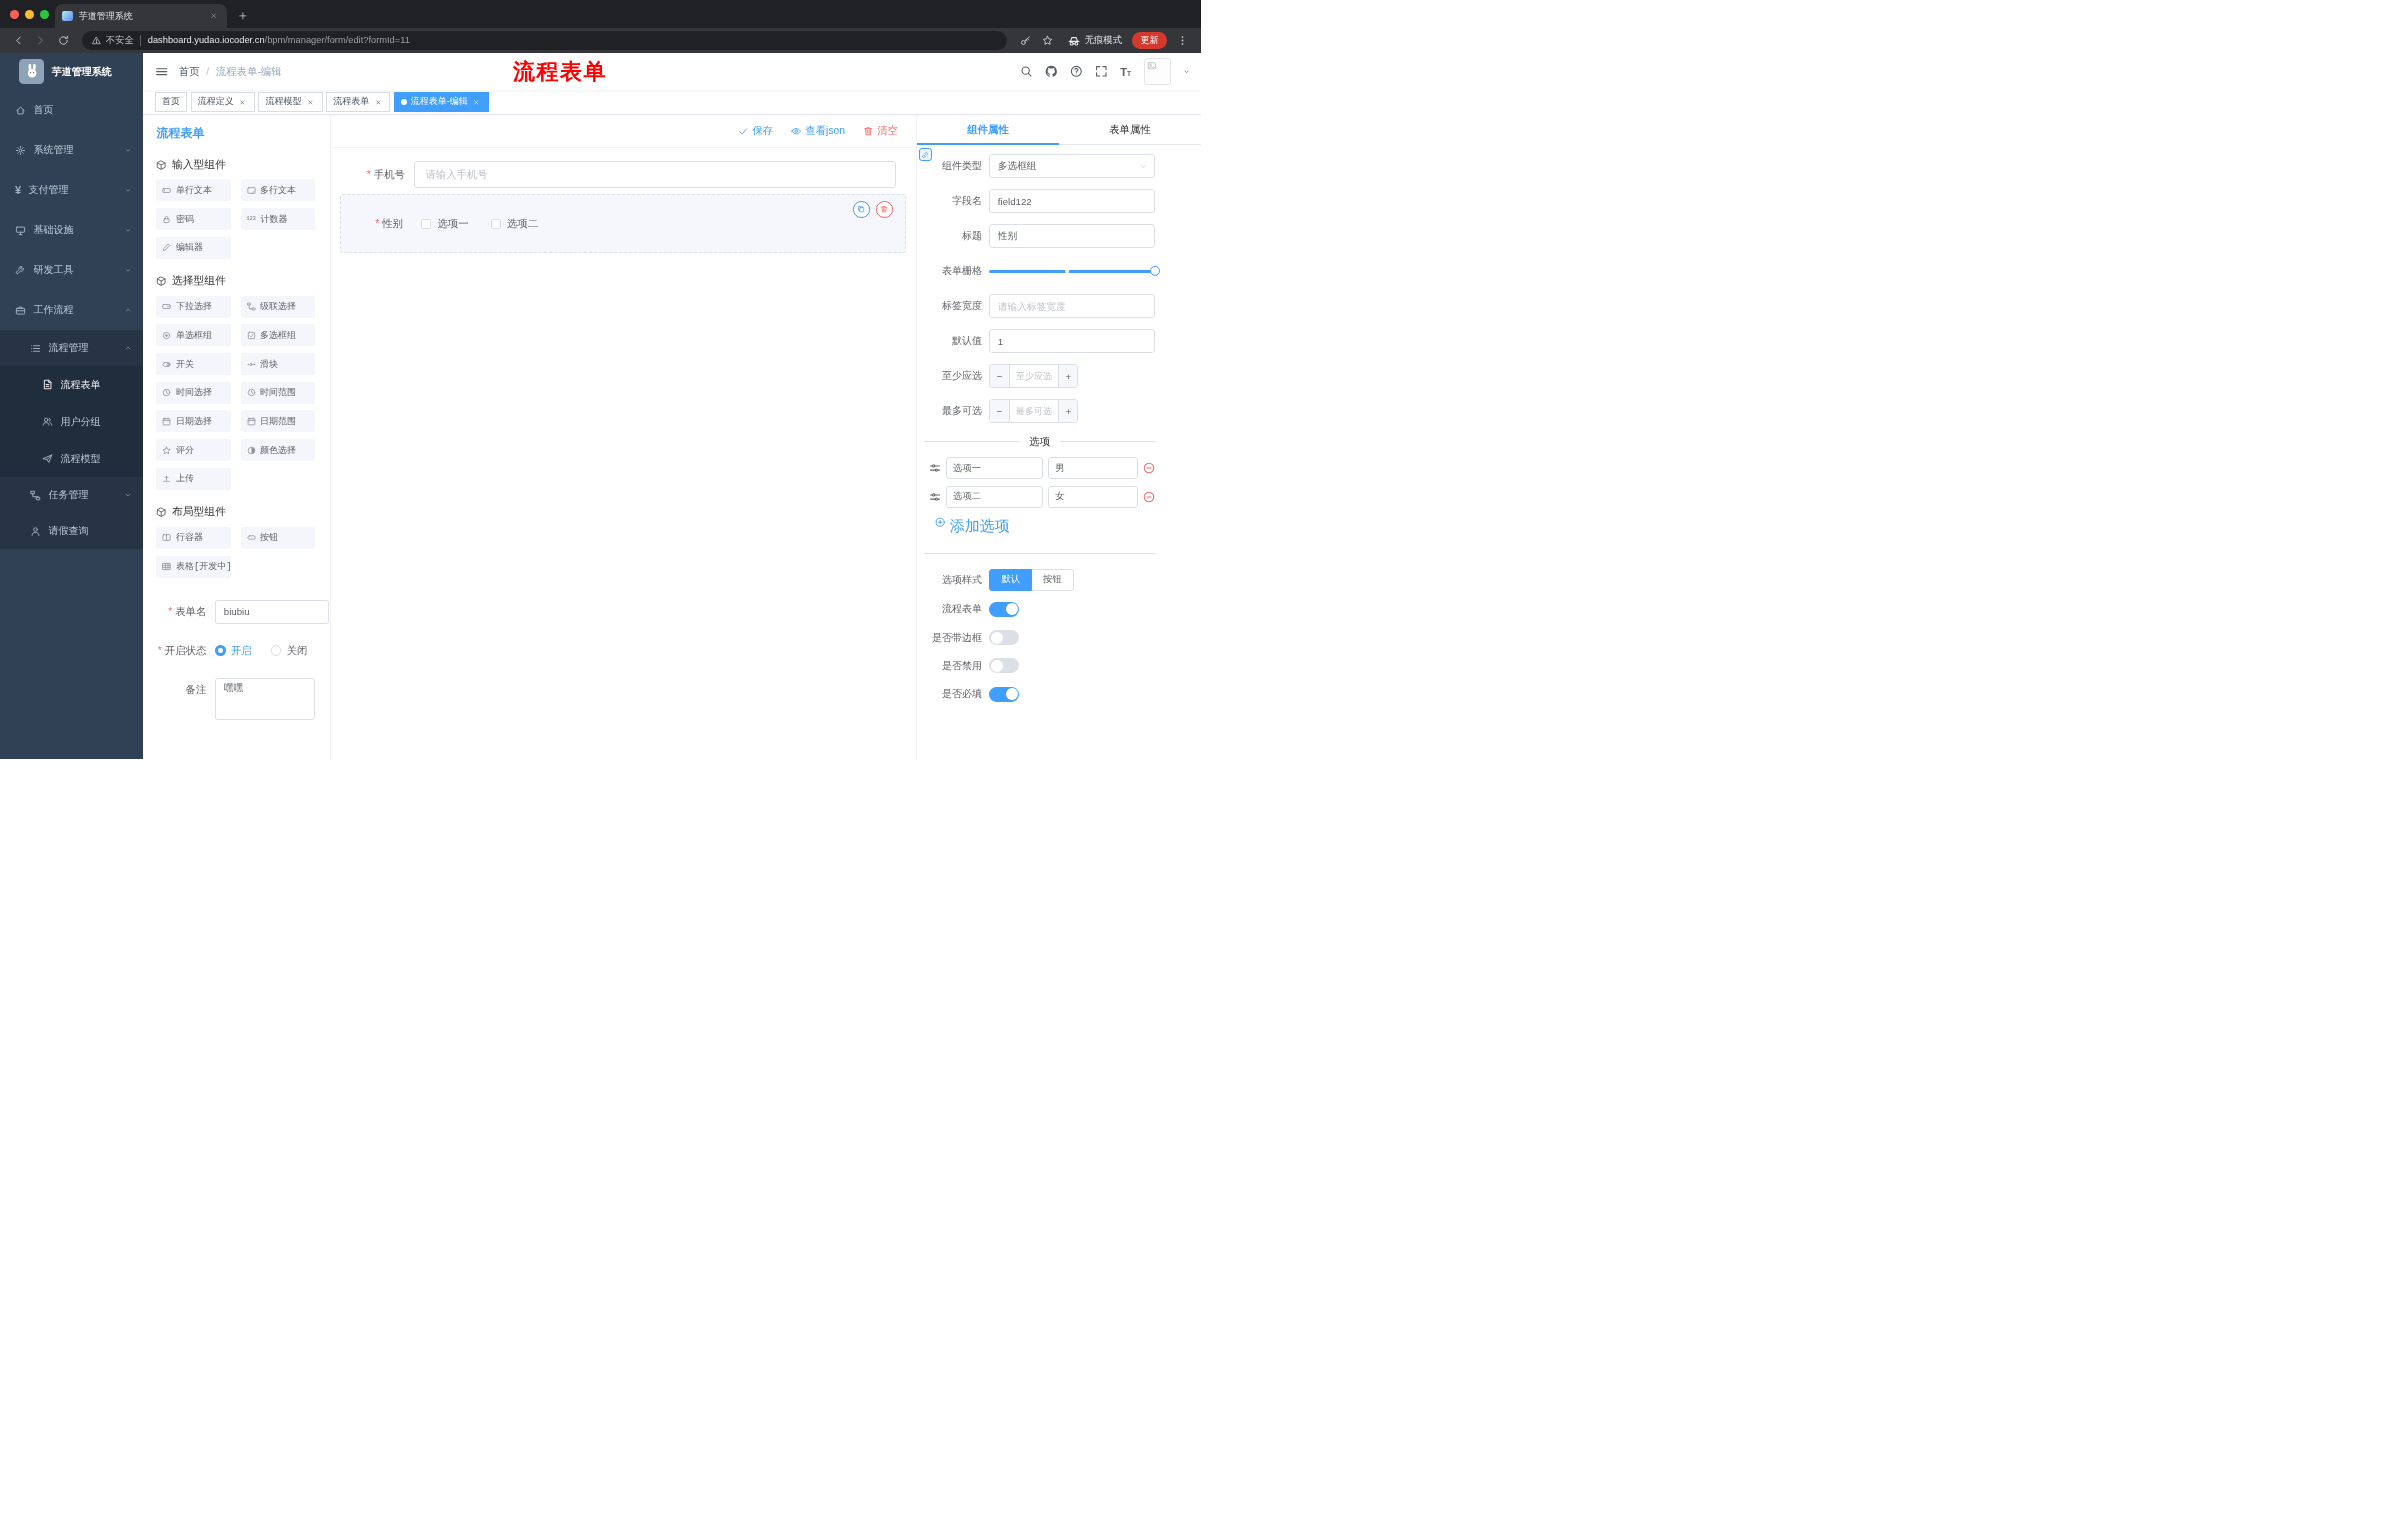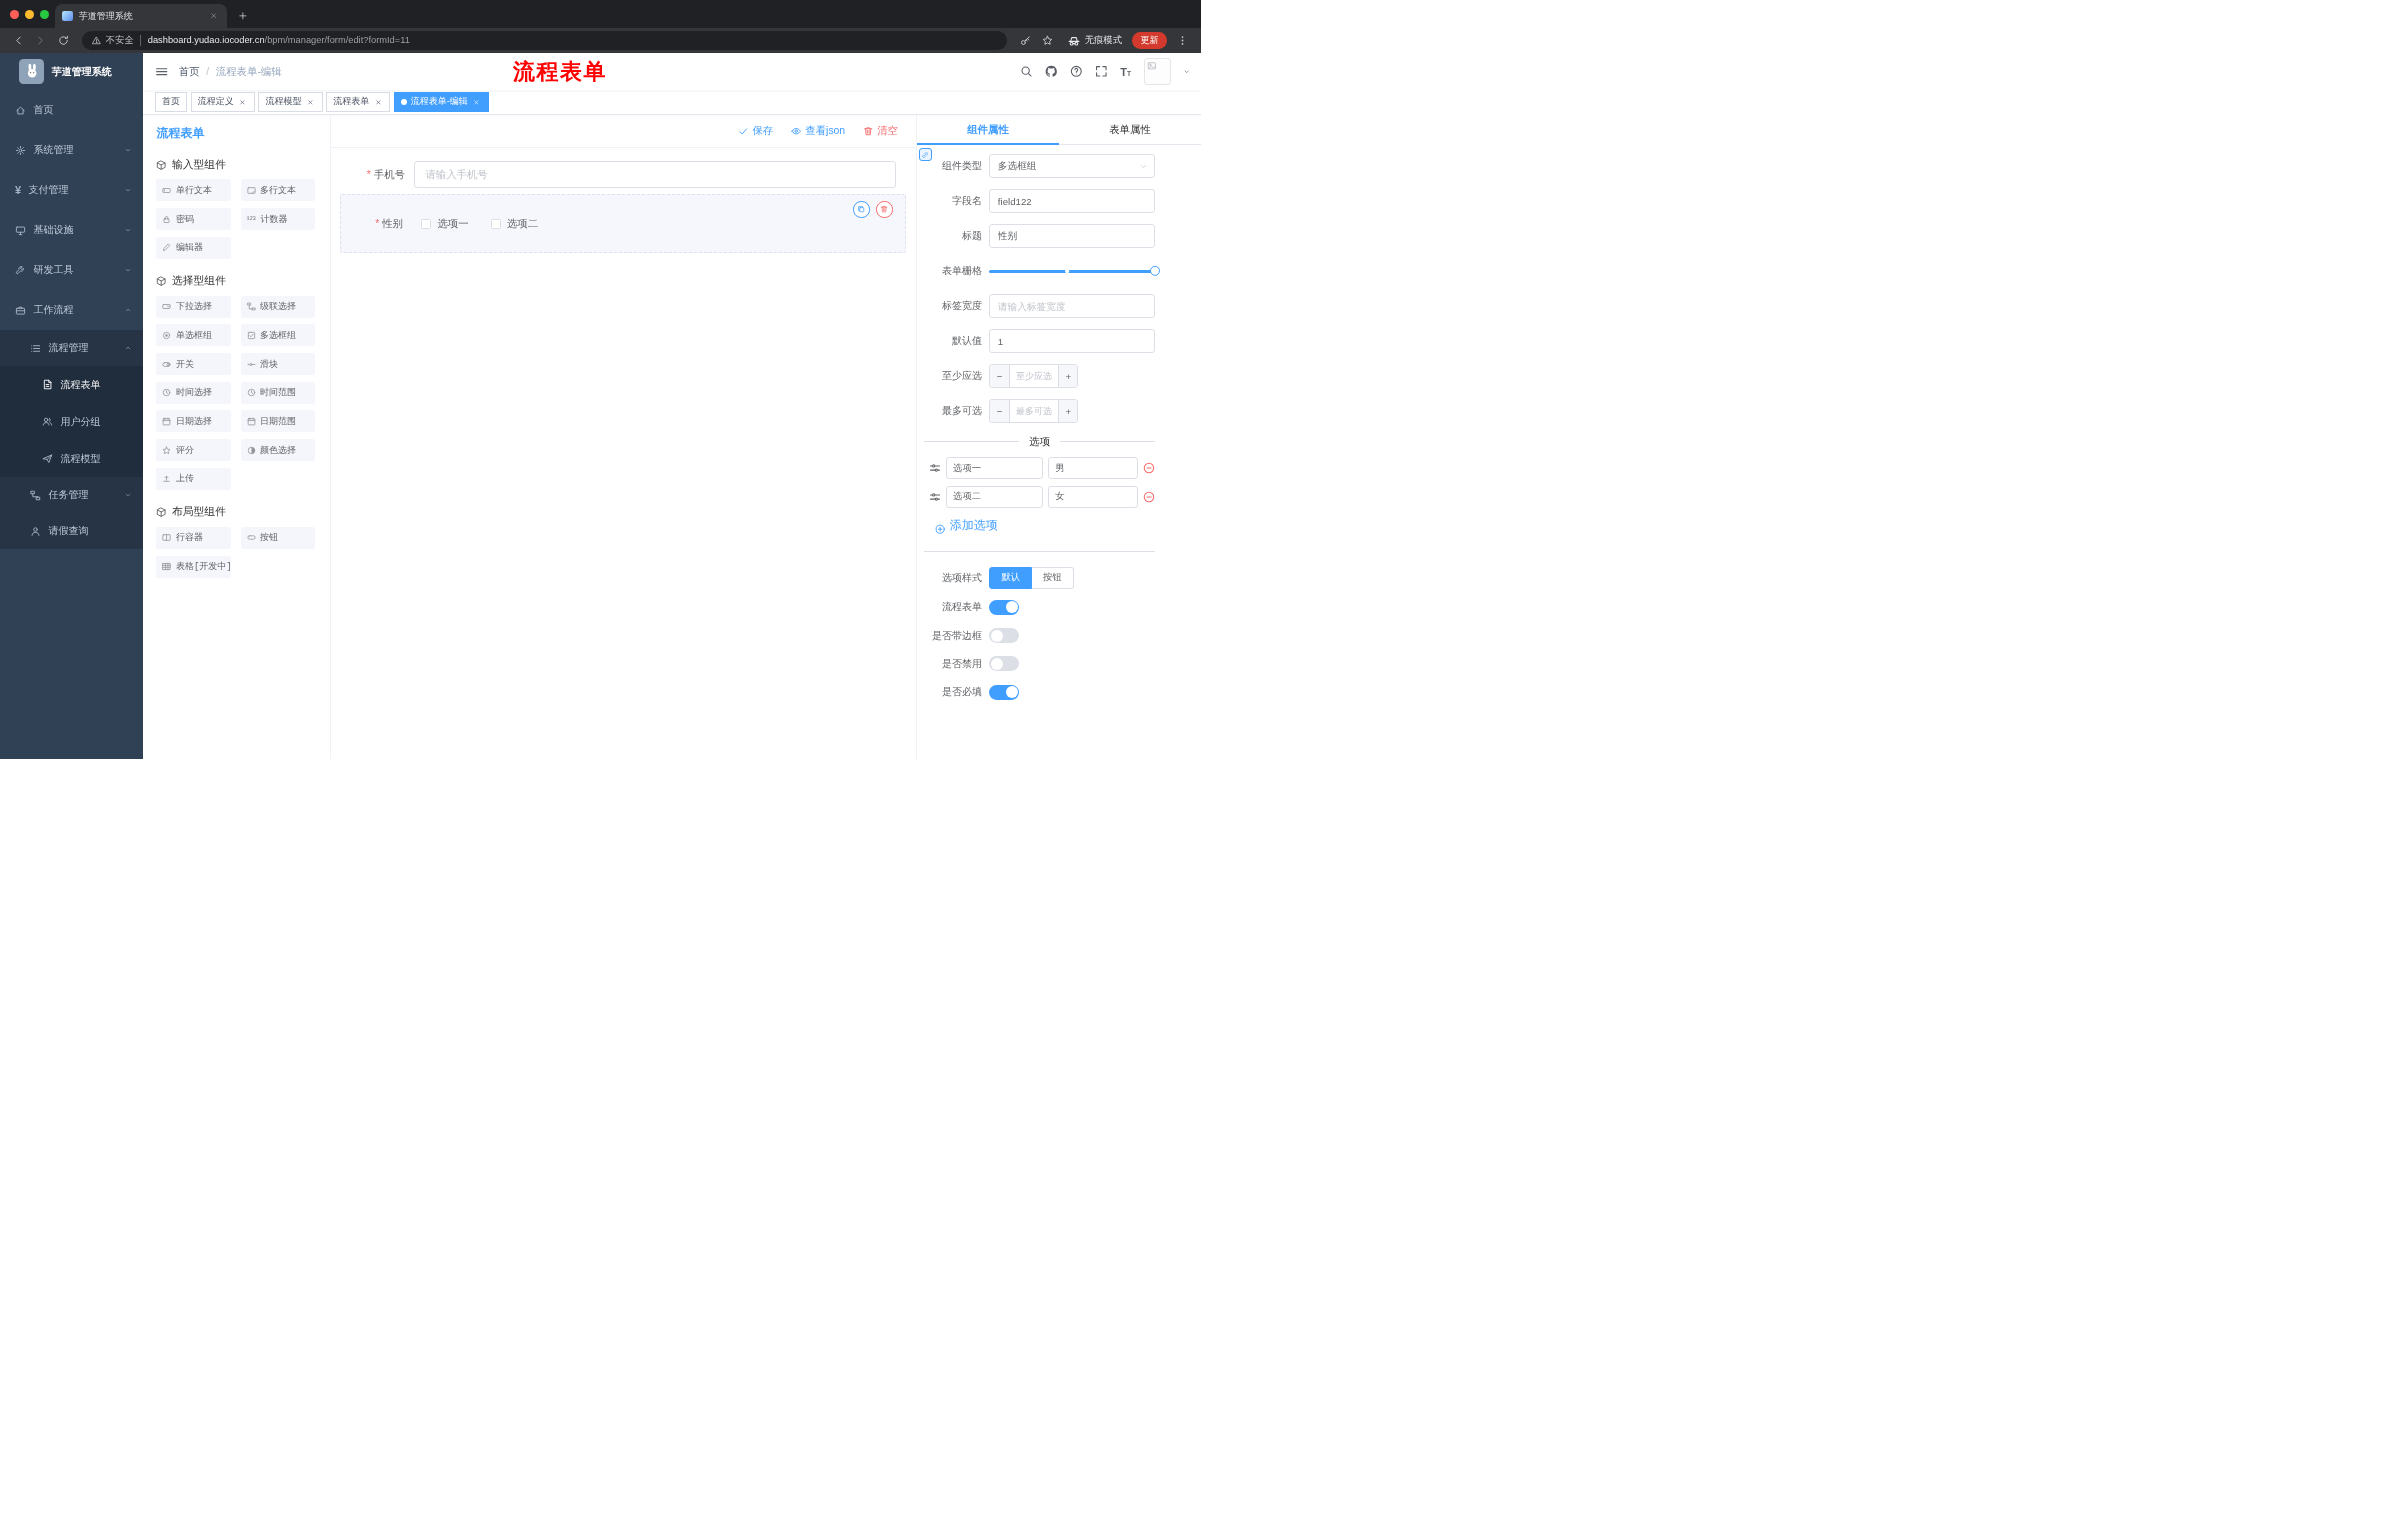--- a/index.html
+++ b/index.html
@@ -138,21 +138,21 @@
   .step-btn.plus { border-left:0.7px solid #dcdfe6; }
   .step-input { flex:1; border:none; text-align:center; font-size:9px; color:#606266; font-family:inherit; min-width:0; }
   .divider { position:relative; margin:18px 0 15px; border-top:0.7px solid #dcdfe6;font-family:Liberation Serif, serif; }
   .divider span { position:absolute; left:50%; top:0; transform:translate(-50%,-50%); background:#fff; padding:0 10.4px; font-size:10.4px; color:#303133; white-space:nowrap; }
   .opt-row { display:flex; align-items:center; gap:5.2px; margin-bottom:6.7px; padding-left:4.5px; }
   .opt-drag { color:#606266; font-size:12px; display:flex; cursor:grab; flex-shrink:0; }
   .opt-input { height:22px; border:0.7px solid #dcdfe6; border-radius:3px; padding:0 6px; font-size:9.3px; color:#606266; font-family:inherit; min-width:0; }
   .opt-name { flex:1.1; }
   .opt-val { flex:1; }
   .opt-del { color:#F56C6C; font-size:12px; display:flex; cursor:pointer; flex-shrink:0; }
-  .add-opt { display:flex; align-items:flex-end; gap:4.5px; color:#409EFF; font-size:12px; margin:9.7px 0 0 10.4px; cursor:pointer; }
+  .add-opt { display:flex; align-items:flex-start; gap:4.5px; color:#409EFF; font-size:15px; margin:9.7px 0 0 10.4px; cursor:pointer; }
   .add-opt-ic { font-size:10.4px; display:flex; }
   .divider-plain { border-top:0.7px solid #dcdfe6; margin:16.3px 0 15px; }
   .seg { display:flex; }
   .seg-btn { height:22px; padding:0 11px; border:0.7px solid #dcdfe6; display:flex; align-items:center; font-size:9.3px; color:#606266; cursor:pointer; background:#fff; }
   .seg-btn.first { border-radius:3px 0 0 3px; }
   .seg-btn.last { border-radius:0 3px 3px 0; border-left:none; }
   .seg-btn.active { background:#409EFF; border-color:#409EFF; color:#fff; }
   .switch-row { margin-bottom:13.4px; }
   .switch { width:30px; height:15px; border-radius:7.4px; background:#dcdfe6; position:relative; cursor:pointer; }
   .switch::after { content:""; position:absolute; top:1.5px; left:1.5px; width:12px; height:12px; border-radius:50%; background:#fff; }
@@ -719,20 +719,43 @@
               <span class="chip-icon">
                 <svg viewBox="0 0 16 16" width="1em" height="1em" fill="none" stroke="currentColor" stroke-width="1.4" stroke-linecap="round" stroke-linejoin="round">
                   <rect x="1.5" y="2.5" width="13" height="11"></rect>
                   <path d="M1.5 6h13M1.5 9.5h13M6 2.5v11M10.5 2.5v11"></path>
                 </svg>
               </span>
               <span>表格[开发中]</span>
             </div>
         </div>
 
+        <div class="pal-form">
+          <div class="pf-row">
+            <span class="pf-label req">表单名</span>
+            <input class="pf-input" value="biubiu" style="">
+          </div>
+          <div class="pf-row">
+            <span class="pf-label req">开启状态</span>
+            <div class="pf-radios">
+              <span class="radio checked">
+                  <span class="rc"></span>
+                  <span>开启</span>
+                </span>
+              <span class="radio">
+                  <span class="rc"></span>
+                  <span>关闭</span>
+                </span>
+            </div>
+          </div>
+          <div class="pf-row top">
+            <span class="pf-label">备注</span>
+            <textarea class="pf-textarea" style="">嘿嘿</textarea>
+          </div>
+        </div>
       </div>
 
       <div class="canvas">
         <div class="canvas-head">
           <span class="tool-btn">
             <span class="tool-ic">
                 <svg viewBox="0 0 16 16" width="1em" height="1em" fill="none" stroke="currentColor" stroke-width="1.4" stroke-linecap="round" stroke-linejoin="round">
                   <path d="M2.8 8.6l3.6 3.6 6.8-7.8"></path>
                 </svg>
               </span>

